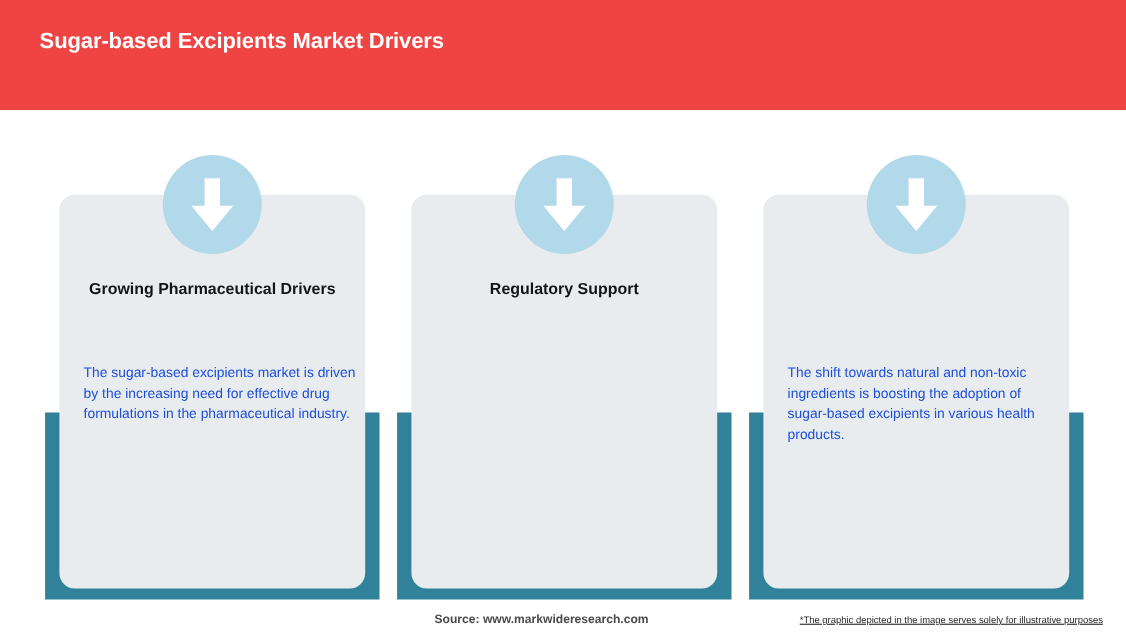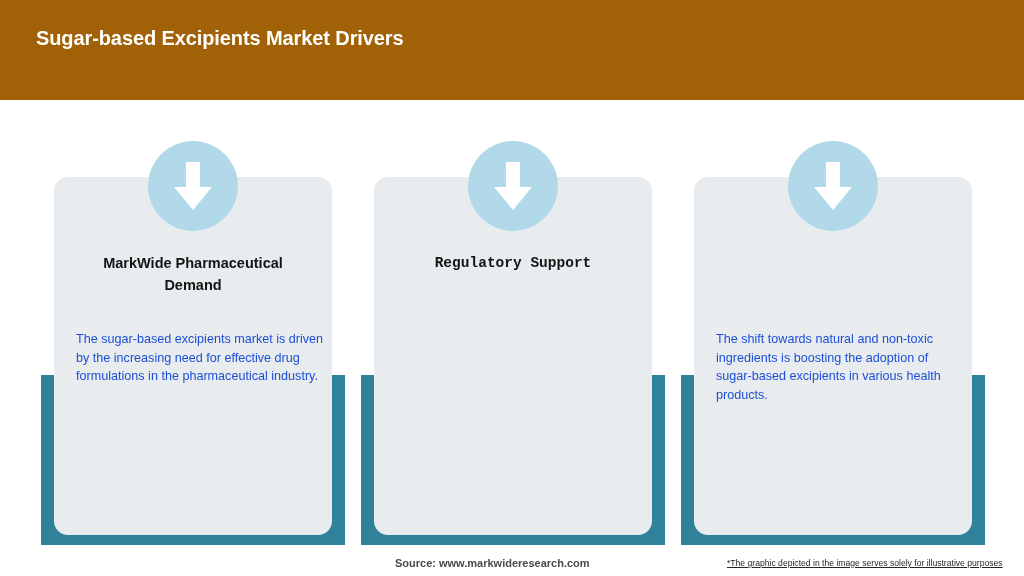--- a/index.html
+++ b/index.html
@@ -16,21 +16,21 @@
     position: relative;
   }
 
   
   .header {
     position: absolute;
     left: 0;
     top: 0;
     width: 1024px;
     height: 100px;
-    background: #a16207;
+    background: #ef4444;
   }
   .header-title {
     position: absolute;
     left: 36px;
     top: 27px;
     font-size: 20px;
     font-weight: bold;
     color: #ffffff;
     letter-spacing: -0.1px;
     white-space: nowrap;
@@ -76,21 +76,21 @@
     width: 1024px;
     height: 445px;
   }
   .card-group {
     position: absolute;
     top: 0;
     width: 304px;
     height: 445px;
   }
   .card-group.g1 { left: 41px; }
-  .card-group.g2 { left: 361px; font-family: Liberation Mono, monospace; }
+  .card-group.g2 { left: 361px; }
   .card-group.g3 { left: 681px; }
 
   
   .card-frame {
     position: absolute;
     left: 0;
     top: 275px;
     width: 304px;
     height: 170px;
     background: #31819b;
@@ -176,21 +176,21 @@
 <div class="header">
   <div class="header-title">Sugar-based Excipients Market Drivers</div>
 
 </div>
 
 <div class="cards">
 
   <div class="card-group g1">
     <div class="card-frame"></div>
     <div class="card-panel">
-      <div class="card-title">MarkWide Pharmaceutical Demand</div>
+      <div class="card-title">Growing Pharmaceutical Drivers</div>
       <div class="card-body">The sugar-based excipients market is driven by the increasing need for effective drug formulations in the pharmaceutical industry.</div>
     </div>
     <div class="card-icon">
       <svg width="44" height="52" viewBox="0 0 44 52" aria-hidden="true">
         <polygon points="15,2 29,2 29,27 41,27 22,50 3,27 15,27" fill="#ffffff"></polygon>
       </svg>
     </div>
   </div>
 
   <div class="card-group g2">

